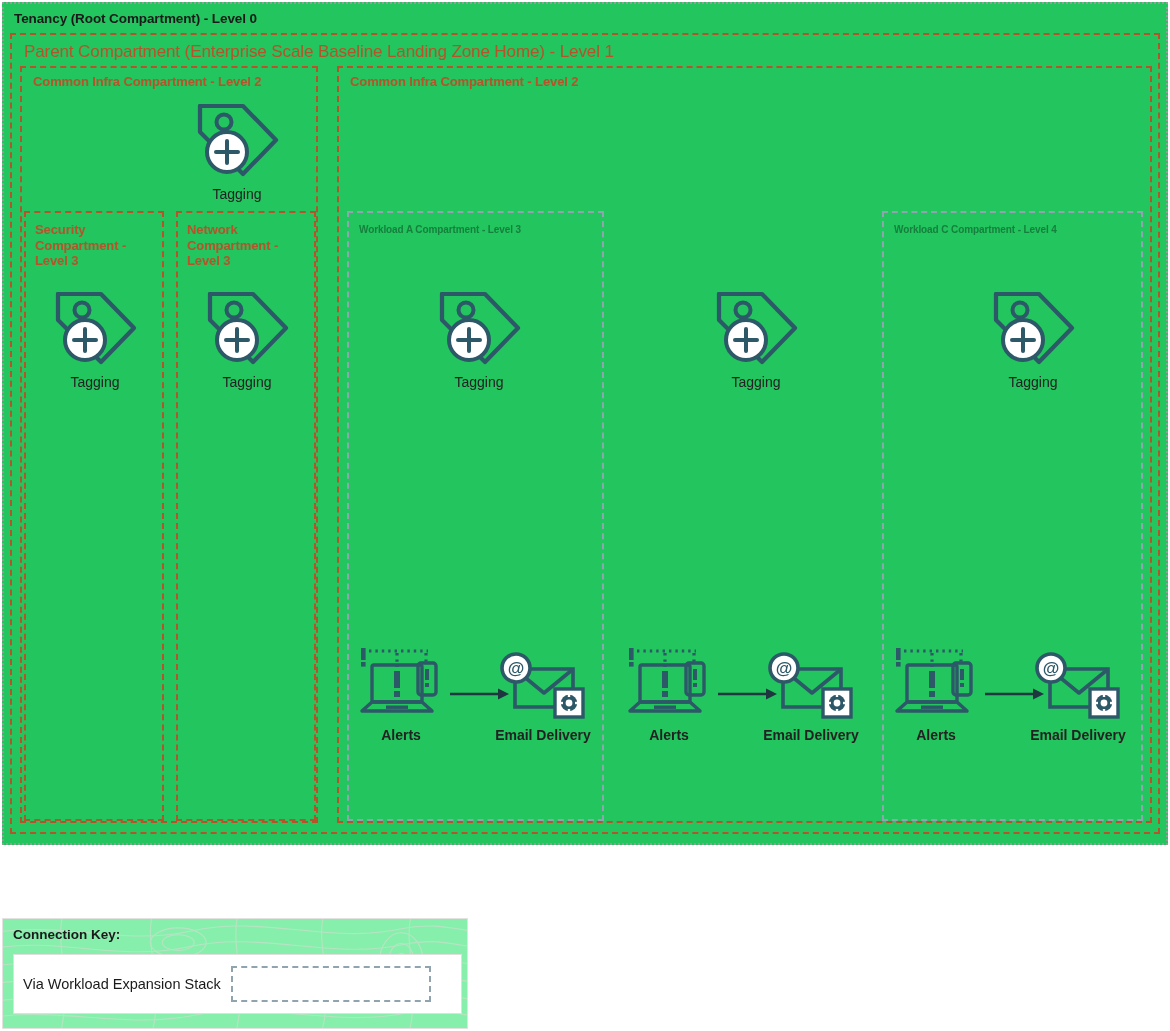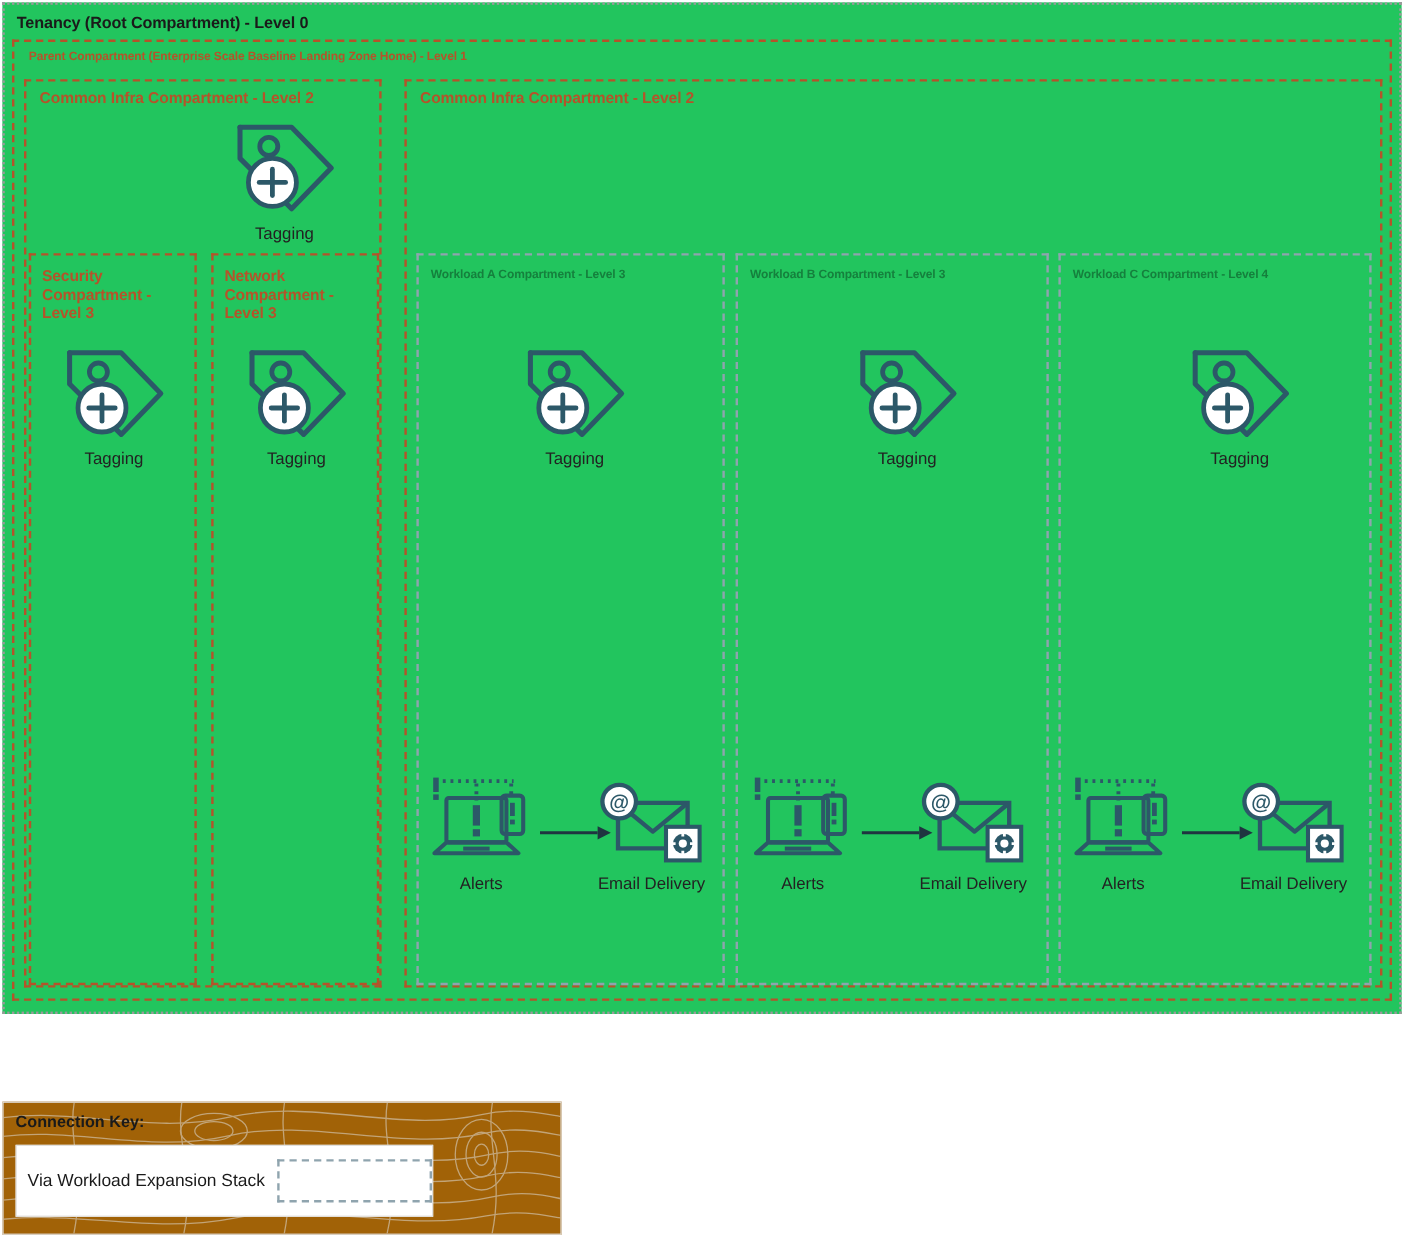--- a/index.html
+++ b/index.html
@@ -42,22 +42,22 @@
   }
 
   .parent-box {
     left: 10px; top: 33px;
     width: 1150px; height: 801px;
     border: 2px dashed #b5532a;
   }
   .parent-title {
     position: absolute;
     left: 12px; top: 7px;
-    font-size: 10px;
-    font-weight: bold;
+    font-size: 17px;
+    font-weight: normal;
     color: #b5532a;
     letter-spacing: -0.1px;
     white-space: nowrap;
   }
 
   .infra-left {
     left: 20px; top: 66px;
     width: 298px; height: 757px;
     border: 2px dashed #b5532a;
   }
@@ -133,33 +133,33 @@
   
   .alerts-group {
     position: absolute;
     width: 240px;
     height: 110px;
   }
   .alerts-item {
     position: absolute;
     text-align: center;
   }
-  .alerts-item .icon-label { font-size: 14px; }
+  .alerts-item .icon-label { font-size: 14px; font-weight: bold; }
   .arrow-wrap {
     position: absolute;
     left: 92px;
     top: 42px;
   }
 
   
   .legend-box {
     position: absolute;
     left: 2px; top: 918px;
     width: 466px; height: 111px;
-    background: #a16207;
+    background: #86efac;
     border: 1px solid #e3e2e0;
     box-sizing: border-box;
     overflow: hidden;
   }
   .legend-grain {
     position: absolute;
     left: 0; top: 0;
     width: 100%; height: 100%;
     opacity: 0.55;
   }
@@ -167,21 +167,21 @@
     position: absolute;
     left: 10px; top: 8px;
     font-size: 13.5px;
     font-weight: bold;
     color: #1a1a1a;
     z-index: 3;
   }
   .legend-row {
     position: absolute;
     left: 10px; top: 35px;
-    width: 348px; height: 60px;
+    width: 449px; height: 60px;
     background: #ffffff;
     border: 1px solid #e0dfdd;
     box-sizing: border-box;
     z-index: 2;
     display: flex;
     align-items: center;
   }
   .legend-label {
     font-size: 14.5px;
     color: #1a1a1a;
@@ -326,23 +326,20 @@
             <line x1="72" y1="60" x2="72" y2="65"></line>
             <line x1="61" y1="54" x2="66" y2="54"></line>
             <line x1="78" y1="54" x2="83" y2="54"></line>
           </g>
         </svg>
       </span>
       <div class="icon-label">Email Delivery</div>
     </div>
   </div>
 
-  <div class="box workload-box wl-b">
-    <div class="wl-title">Workload B Compartment - Level 3</div>
-  </div>
   <div class="tagging-group" style="left:696px; top:288px;">
     <span>
       <svg width="92" height="84" viewBox="0 0 92 84">
         <path d="M9 6 H52 L85 40 L52 74 L42 64" fill="none" stroke="#2c5868" stroke-width="4.2" stroke-linejoin="round" stroke-linecap="round"></path>
         <path d="M9 6 V32 L24 47" fill="none" stroke="#2c5868" stroke-width="4.2" stroke-linejoin="round" stroke-linecap="round"></path>
         <circle cx="33" cy="22" r="7.5" fill="none" stroke="#2c5868" stroke-width="4"></circle>
         <circle cx="36" cy="52" r="20" fill="#ffffff" stroke="#2c5868" stroke-width="4"></circle>
         <line x1="25" y1="52" x2="47" y2="52" stroke="#2c5868" stroke-width="4" stroke-linecap="round"></line>
         <line x1="36" y1="41" x2="36" y2="63" stroke="#2c5868" stroke-width="4" stroke-linecap="round"></line>
       </svg>

